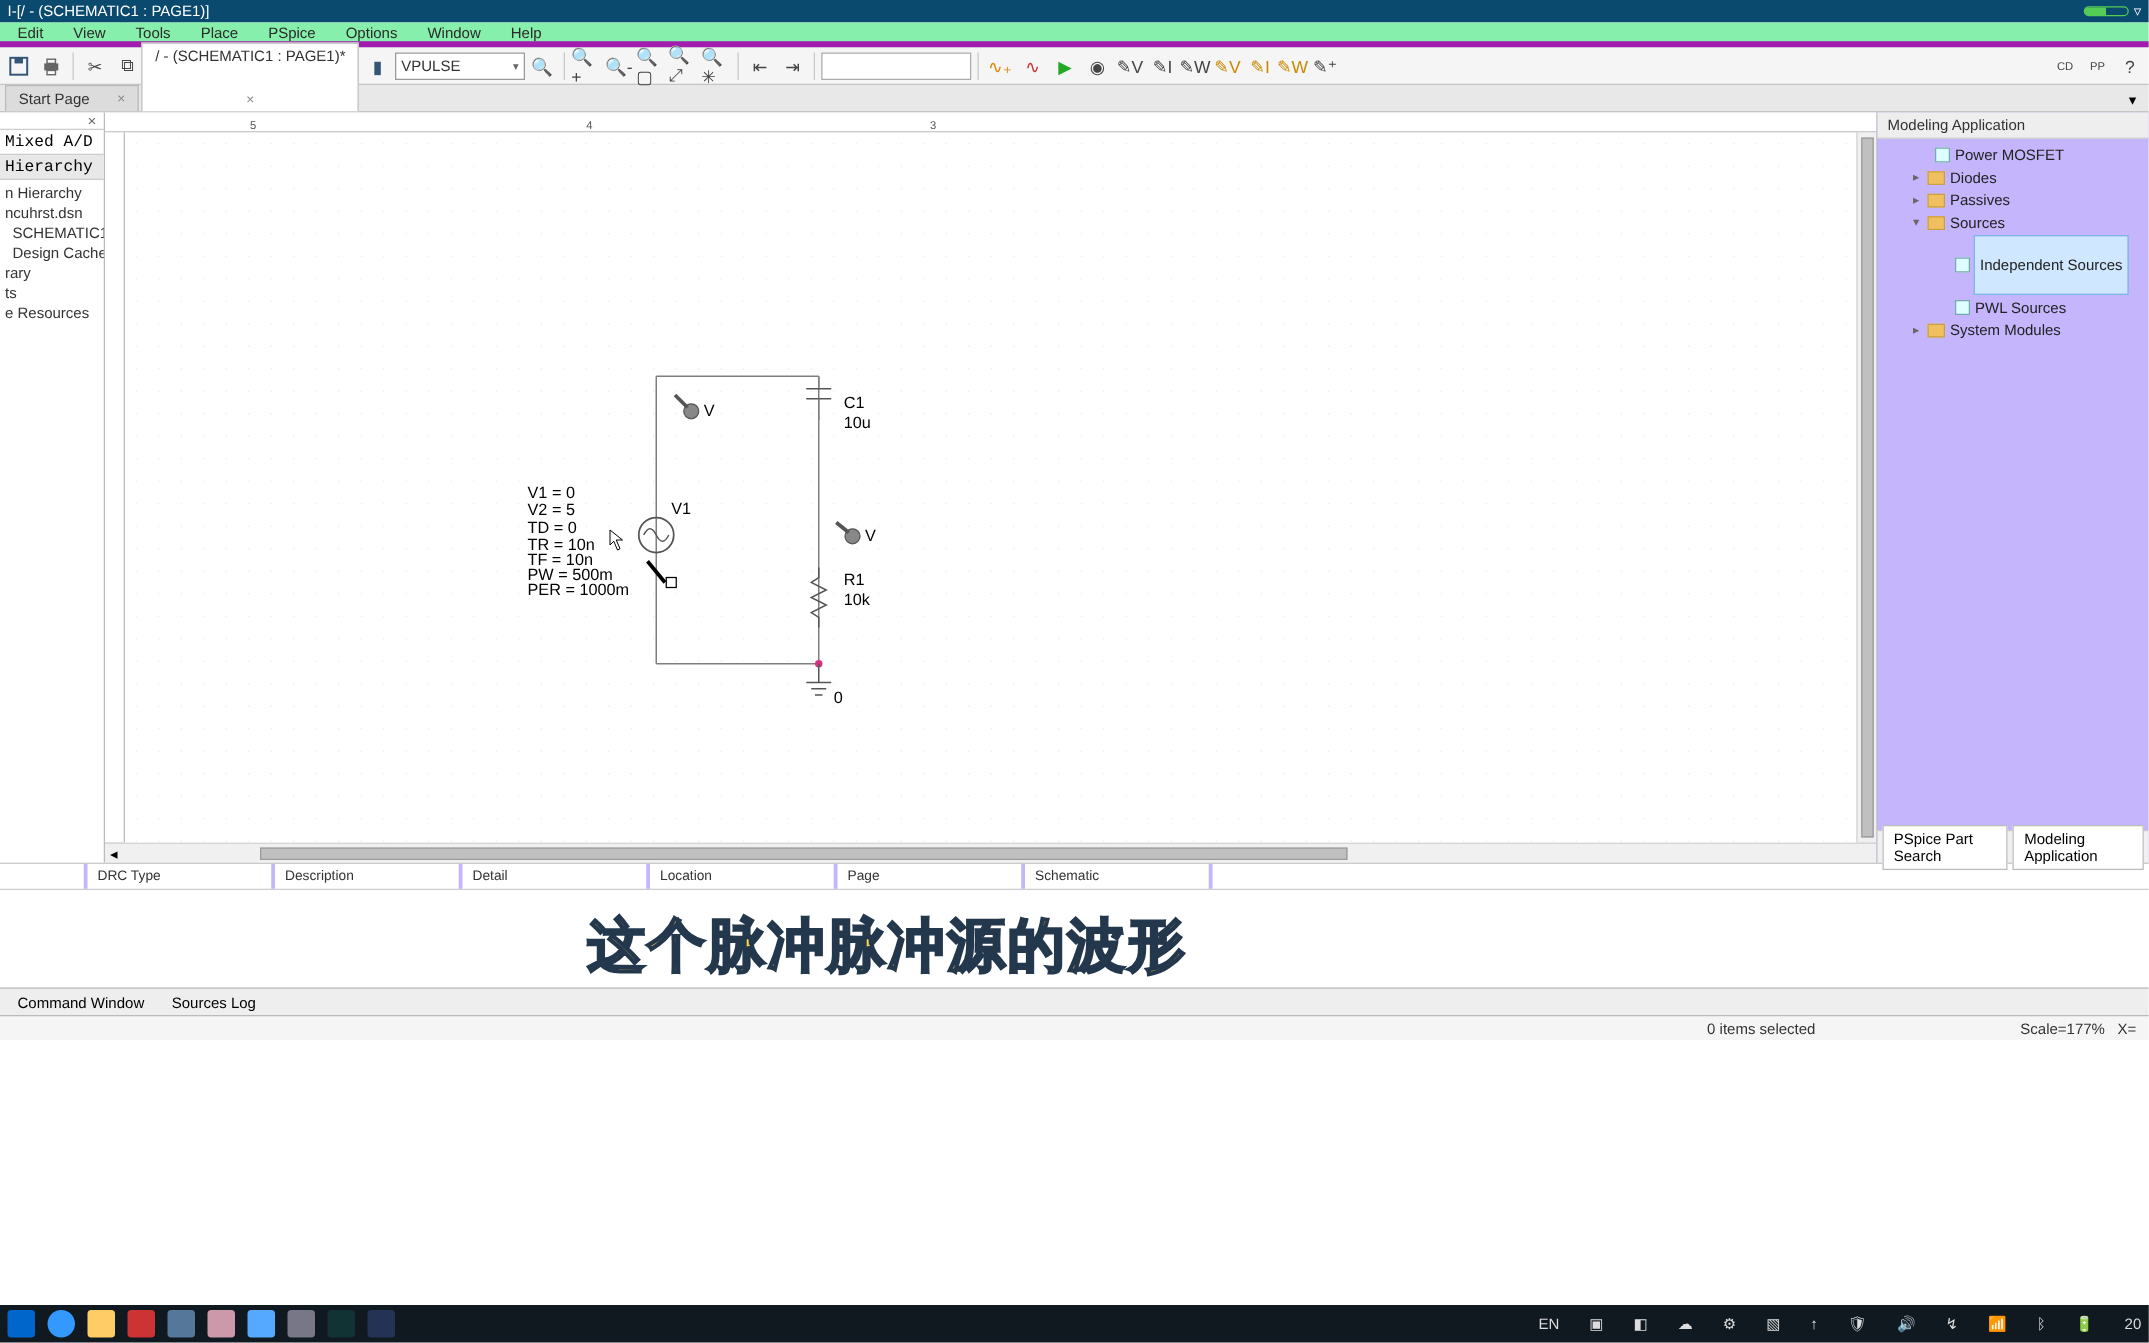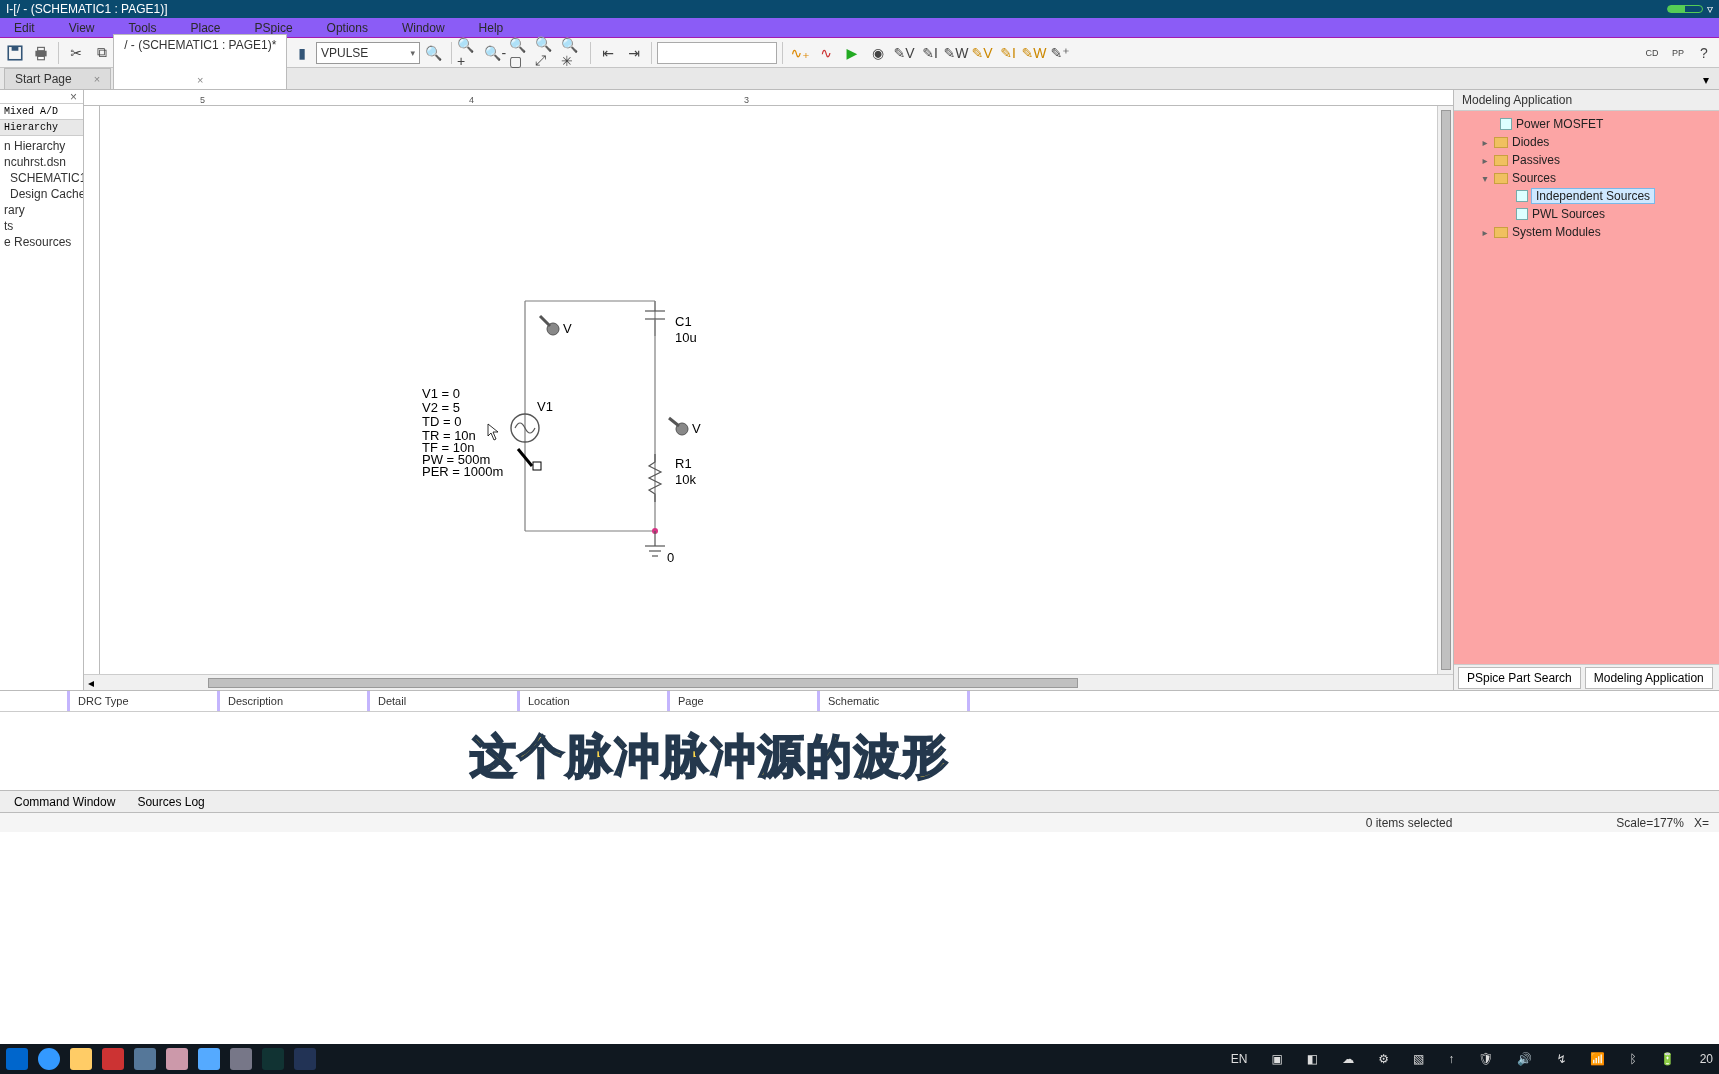--- a/index.html
+++ b/index.html
@@ -4,67 +4,67 @@
 <style>
 * { margin: 0; padding: 0; box-sizing: border-box; font-family: "Segoe UI", Tahoma, sans-serif; font-size: 12px; }
 html, body { width: 1719px; height: 1074px; overflow: hidden; background: #fff; }
 
 
 .titlebar { height: 18px; background: #0a4a6e; display: flex; align-items: center; padding: 0 6px; color: #fff; font-size: 11px; justify-content: space-between; }
 .title-right { display: flex; align-items: center; gap: 4px; }
 .indicator { width: 36px; height: 8px; border: 1px solid #5c5; border-radius: 4px; background: linear-gradient(90deg, #5c5 50%, transparent 50%); }
 
 
-.menubar { height: 20px; background: #8b5cf6; border-bottom: 1px solid #a21caf; display: flex; align-items: center; padding: 0 4px; gap: 14px; }
+.menubar { height: 20px; background: #86efac; border-bottom: 5px solid #a21caf; display: flex; align-items: center; padding: 0 4px; gap: 4px; }
 .menubar span { padding: 2px 10px; color: #2a2a2a; font-size: 12px; cursor: default; }
 
 
 .toolbar { height: 30px; background: #f5f5f5; border-bottom: 1px solid #c5c5c5; display: flex; align-items: center; padding: 0 3px; gap: 2px; }
 .tb-btn { width: 24px; height: 24px; display: flex; align-items: center; justify-content: center; font-size: 14px; color: #444; cursor: default; }
 .tb-btn svg { width: 18px; height: 18px; }
 .tb-sep { width: 1px; height: 22px; background: #c8c8c8; margin: 0 3px; }
 .part-combo { width: 104px; height: 22px; border: 1px solid #999; background: #fff; display: flex; align-items: center; padding: 0 4px; font-size: 11px; color: #333; }
 .part-combo .caret { margin-left: auto; font-size: 9px; color: #666; }
 
 
 .doctabs { height: 22px; background: #e8e8e8; display: flex; align-items: flex-end; padding: 0 4px; border-bottom: 1px solid #bbb; }
 .doctab { padding: 3px 10px; font-size: 11px; color: #333; background: #dcdcdc; border: 1px solid #bbb; border-bottom: none; margin-right: 2px; display: flex; align-items: center; gap: 22px; }
 .doctab.active { background: #fff; flex-direction: column; }
 .doctab .close { color: #888; font-size: 11px; }
 
 
 .main-row { height: 600px; display: flex; }
 
 .left-panel { width: 84px; border-right: 1px solid #bbb; background: #fff; display: flex; flex-direction: column; }
-.left-panel .hdr { font-family: "Courier New", monospace; font-size: 10px; padding: 2px 4px; border-bottom: 1px solid #ccc; }
+.left-panel .hdr { font-family: "Courier New", monospace; font-size: 13px; padding: 2px 4px; border-bottom: 1px solid #ccc; }
 .left-panel .tree { flex: 1; padding: 2px; font-size: 11px; color: #333; overflow: hidden; }
 .left-panel .tree div { padding: 1px 2px; white-space: nowrap; }
 .left-close { text-align: right; padding: 0 6px; color: #666; font-size: 12px; border-bottom: 1px solid #ccc; height: 14px; }
 
 .canvas-wrap { flex: 1; position: relative; display: flex; flex-direction: column; }
 .ruler-h { height: 16px; background: #fff; border-bottom: 1px solid #bbb; display: flex; align-items: flex-end; padding-left: 20px; }
 .ruler-h span { position: absolute; font-size: 9px; color: #555; }
 .canvas-body { flex: 1; display: flex; }
 .ruler-v { width: 16px; background: #fff; border-right: 1px solid #bbb; }
 .canvas { flex: 1; position: relative; background: #fff; overflow: hidden; }
 .canvas .gridded { position: absolute; inset: 0; background-image: radial-gradient(circle, #ddd 0.6px, transparent 0.6px); background-size: 18px 18px; }
 .schematic { position: absolute; inset: 0; }
 .scroll-v { width: 16px; background: #f0f0f0; border-left: 1px solid #ccc; }
 .scroll-h { height: 16px; background: #f0f0f0; border-top: 1px solid #ccc; display: flex; align-items: center; }
 .scroll-h .thumb { margin-left: 110px; width: 870px; height: 10px; background: #c0c0c0; border: 1px solid #999; }
 .scroll-v .thumb { margin-top: 4px; margin-left: 3px; width: 10px; height: 560px; background: #c0c0c0; border: 1px solid #999; }
 
-.right-panel { width: 266px; border-left: 1px solid #bbb; display: flex; flex-direction: column; background: #fca5a5; }
+.right-panel { width: 218px; border-left: 1px solid #bbb; display: flex; flex-direction: column; background: #c4b5fd; }
 .right-panel .title { padding: 3px 8px; font-size: 12px; color: #333; background: #eee; border-bottom: 1px solid #ccc; }
 .right-tree { flex: 1; padding: 4px; font-size: 12px; color: #222; }
 .right-tree .row { display: flex; align-items: center; gap: 4px; padding: 2px 2px; }
 .right-tree .row .ind1 { width: 16px; } .right-tree .row .ind2 { width: 36px; } .right-tree .row .ind3 { width: 52px; }
 .right-tree .row .folder { width: 14px; height: 11px; background: #f0c060; border: 1px solid #caa040; }
 .right-tree .row .leaf { width: 12px; height: 12px; border: 1px solid #7aa; background: #dff; }
-.right-tree .row.selected span.lbl { background: #cfe8ff; outline: 1px solid #7ab8e8; padding: 0 4px; }
+.right-tree .row.selected span.lbl { background: #cfe8ff; outline: 1px solid #7ab8e8; padding: 16px 4px; }
 .right-tree .exp { width: 10px; text-align: center; color: #666; font-size: 10px; }
 .right-tabs { height: 26px; border-top: 1px solid #ccc; display: flex; align-items: center; padding: 2px 4px; gap: 4px; background: #f0f0f0; }
 .right-tabs div { padding: 3px 8px; border: 1px solid #bbb; background: #fff; font-size: 12px; }
 
 
 .drc { height: 100px; border-top: 1px solid #bbb; background: #fff; }
 .drc-head { display: flex; border-bottom: 1px solid #ccc; }
 .drc-head div { padding: 4px 8px; border-right: 3px solid #c4b5fd; font-size: 11px; color: #333; }
 .drc-body { height: 76px; }
 

